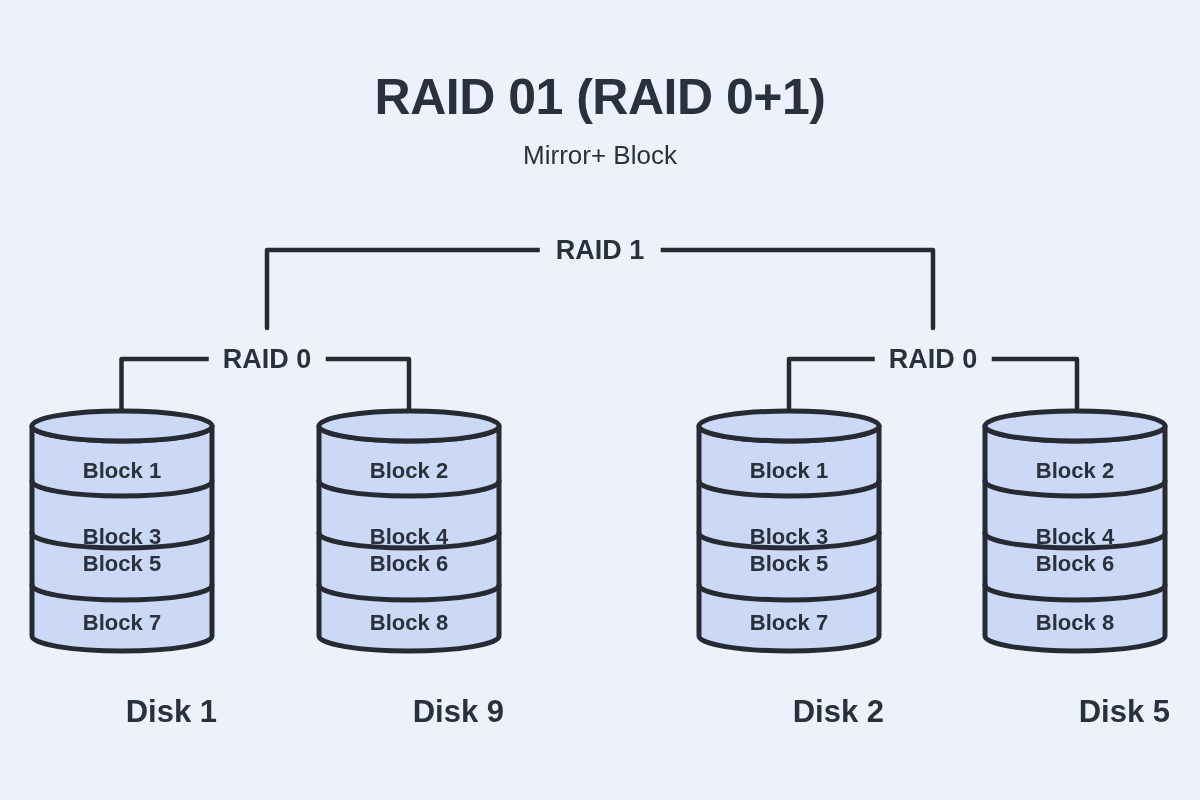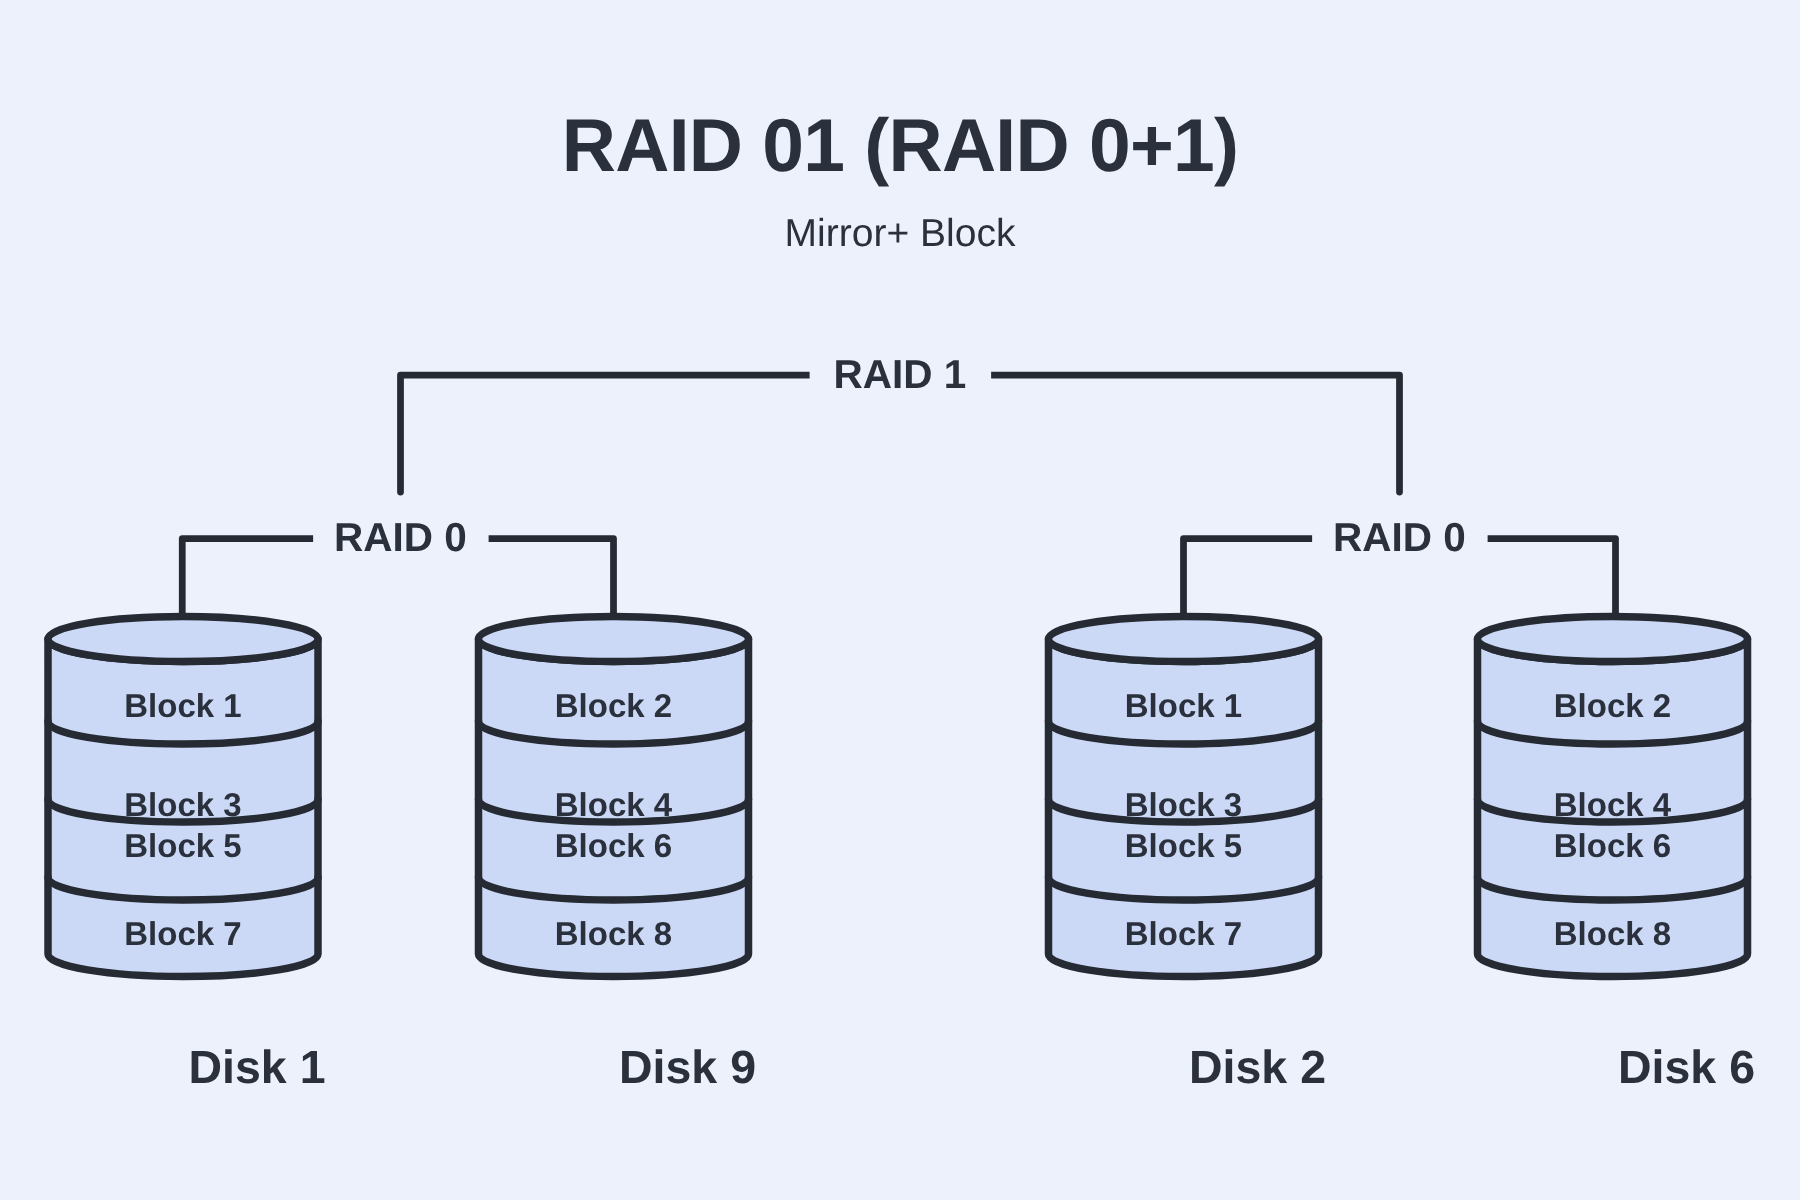--- a/index.html
+++ b/index.html
@@ -129,16 +129,16 @@
       <path class="cyl-body" d="M5,20 V230 A90,15 0 0 0 185,230 V20 A90,15 0 0 1 5,20 Z"></path>
       <path class="cyl-arc" d="M5,75 A90,15 0 0 0 185,75"></path>
       <path class="cyl-arc" d="M5,127 A90,15 0 0 0 185,127"></path>
       <path class="cyl-arc" d="M5,179 A90,15 0 0 0 185,179"></path>
       <ellipse class="cyl-top" cx="95" cy="20" rx="90" ry="15"></ellipse>
     </svg>
     <div class="block b1">Block 2</div>
     <div class="block b2">Block 4</div>
     <div class="block b3">Block 6</div>
     <div class="block b4">Block 8</div>
-    <div class="disk-name">Disk 6</div>
+    <div class="disk-name">Disk 5</div>
   </div>
 
 </div>
 
 </body></html>

